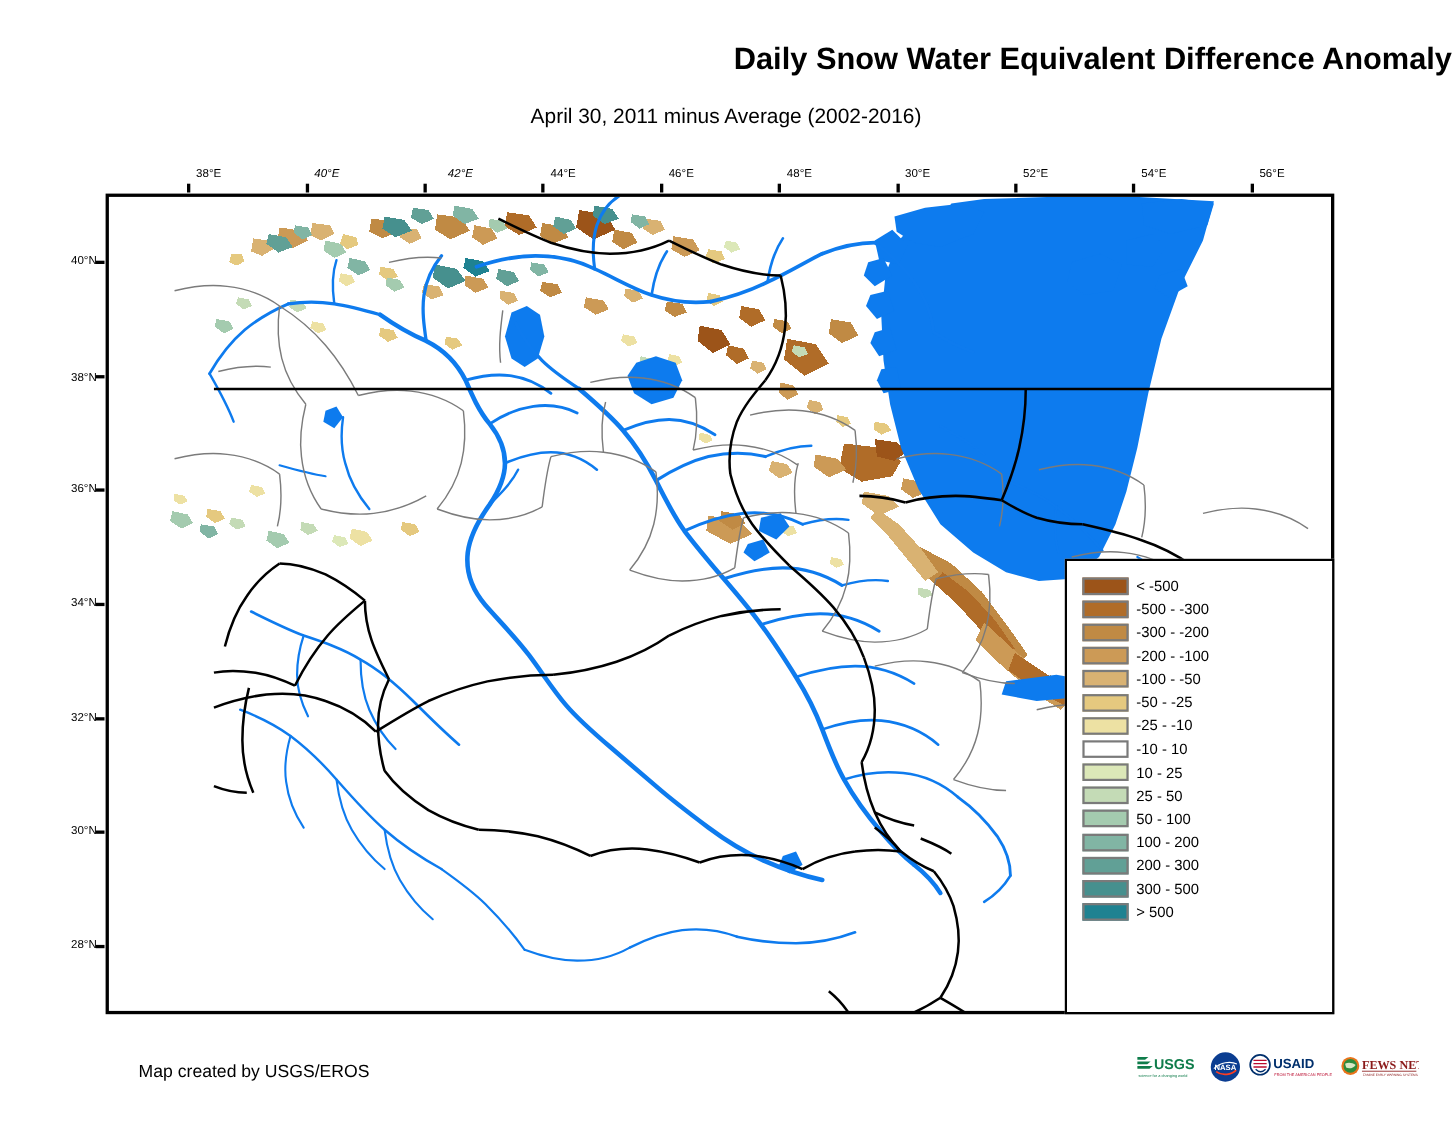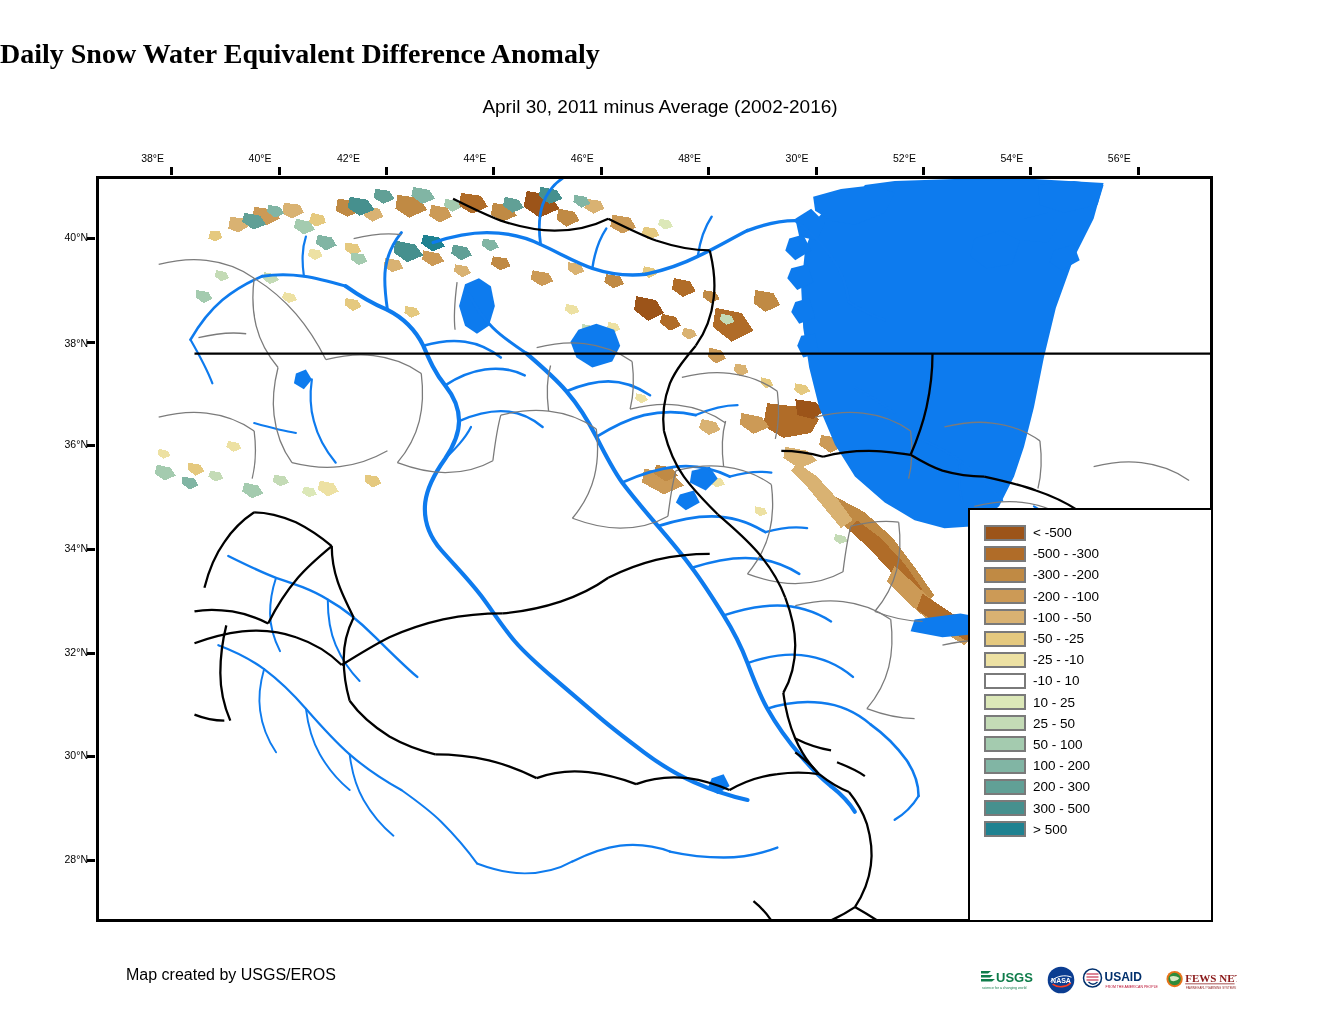--- a/index.html
+++ b/index.html
@@ -1,67 +1,67 @@
 <!DOCTYPE html>
 <html><head>
 <meta charset="utf-8">
 <style>
   html,body{margin:0;padding:0;background:#ffffff;}
   body{width:1320px;height:1020px;position:relative;overflow:hidden;
        font-family:"Liberation Sans","DejaVu Sans",sans-serif;color:#000;}
 
   
-  #title{position:absolute;left:0;top:38px;width:1320px;text-align:left;
-         font-size:28px;font-weight:bold;letter-spacing:0px;font-family:Liberation Serif, serif;}
+  #title{position:absolute;left:0;top:38px;width:1320px;text-align:right;
+         font-size:28px;font-weight:bold;letter-spacing:0px;}
   #subtitle{position:absolute;left:0;top:96px;width:1320px;text-align:center;
             font-size:19px;font-weight:normal;}
 
   
   #map-frame{position:absolute;left:96px;top:176px;width:1117px;height:746px;
              border:3px solid #000;box-sizing:border-box;background:#ffffff;overflow:hidden;}
   #map-canvas{position:absolute;left:0;top:0;width:100%;height:100%;}
 
   
-  .lon-label{position:absolute;font-size:10.5px;text-align:left;width:60px;
+  .lon-label{position:absolute;font-size:10.5px;text-align:right;width:60px;
              transform:translateX(-30px);white-space:nowrap;}
   .lon-tick{position:absolute;width:3px;height:8px;background:#000;transform:translateX(-1px);}
   .lat-label{position:absolute;font-size:10.5px;text-align:right;width:60px;
              transform:translateY(-7px);white-space:nowrap;}
   .lat-tick{position:absolute;width:8px;height:3px;background:#000;transform:translateY(-1px);}
 
   
   #legend{position:absolute;left:968px;top:508px;width:245px;height:414px;
           background:#fff;border:2px solid #000;box-sizing:border-box;
           padding:12px 10px 8px 14px;}
   #legend-title{font-size:13.5px;font-weight:bold;line-height:1.25;margin-bottom:6px;}
   .legend-row{display:flex;align-items:center;height:21.2px;}
   .legend-swatch{width:42px;height:16px;border:2px solid #7a7a7a;box-sizing:border-box;
                  flex:0 0 auto;margin-right:7px;}
   .legend-label{font-size:13.5px;white-space:nowrap;}
   #legend-note{font-size:11.5px;line-height:1.3;margin-top:9px;}
 
   
   #footer-credit{position:absolute;left:98px;top:966px;font-size:16px;margin-left:28px;}
-  #logo-row{position:absolute;left:980px;top:955px;width:235px;height:40px;
-            display:flex;align-items:flex-end;gap:7px;}
+  #logo-row{position:absolute;left:1033px;top:955px;width:235px;height:40px;
+            display:flex;align-items:flex-start;gap:7px;}
   .logo{height:30px;display:flex;align-items:center;}
   .logo svg{display:block;}
 </style>
 </head>
 <body>
 
 <div id="title">Daily Snow Water Equivalent Difference Anomaly</div>
 <div id="subtitle">April 30, 2011 minus Average (2002-2016)</div>
 
 <div id="axis-layer">
     <div class="lon-label" style="left: 171.183px; top: 152px;">38°E</div>
     <div class="lon-tick" style="left: 171.183px; top: 167px;"></div>
-    <div class="lon-label" style="left: 278.587px; top: 152px;">40°E</div>
+    <div class="lon-label" style="left: 278.587px; top: 152px; font-style: italic;">40°E</div>
     <div class="lon-tick" style="left: 278.587px; top: 167px;"></div>
-    <div class="lon-label" style="left: 367px; top: 152px;">42°E</div>
+    <div class="lon-label" style="left: 400px; top: 152px; font-style: italic;">42°E</div>
     <div class="lon-tick" style="left: 385.99px; top: 167px;"></div>
     <div class="lon-label" style="left: 493.394px; top: 152px;">44°E</div>
     <div class="lon-tick" style="left: 493.394px; top: 167px;"></div>
     <div class="lon-label" style="left: 600.798px; top: 152px;">46°E</div>
     <div class="lon-tick" style="left: 600.798px; top: 167px;"></div>
     <div class="lon-label" style="left: 708.202px; top: 152px;">48°E</div>
     <div class="lon-tick" style="left: 708.202px; top: 167px;"></div>
     <div class="lon-label" style="left: 815.606px; top: 152px;">30°E</div>
     <div class="lon-tick" style="left: 815.606px; top: 167px;"></div>
     <div class="lon-label" style="left: 923.01px; top: 152px;">52°E</div>

